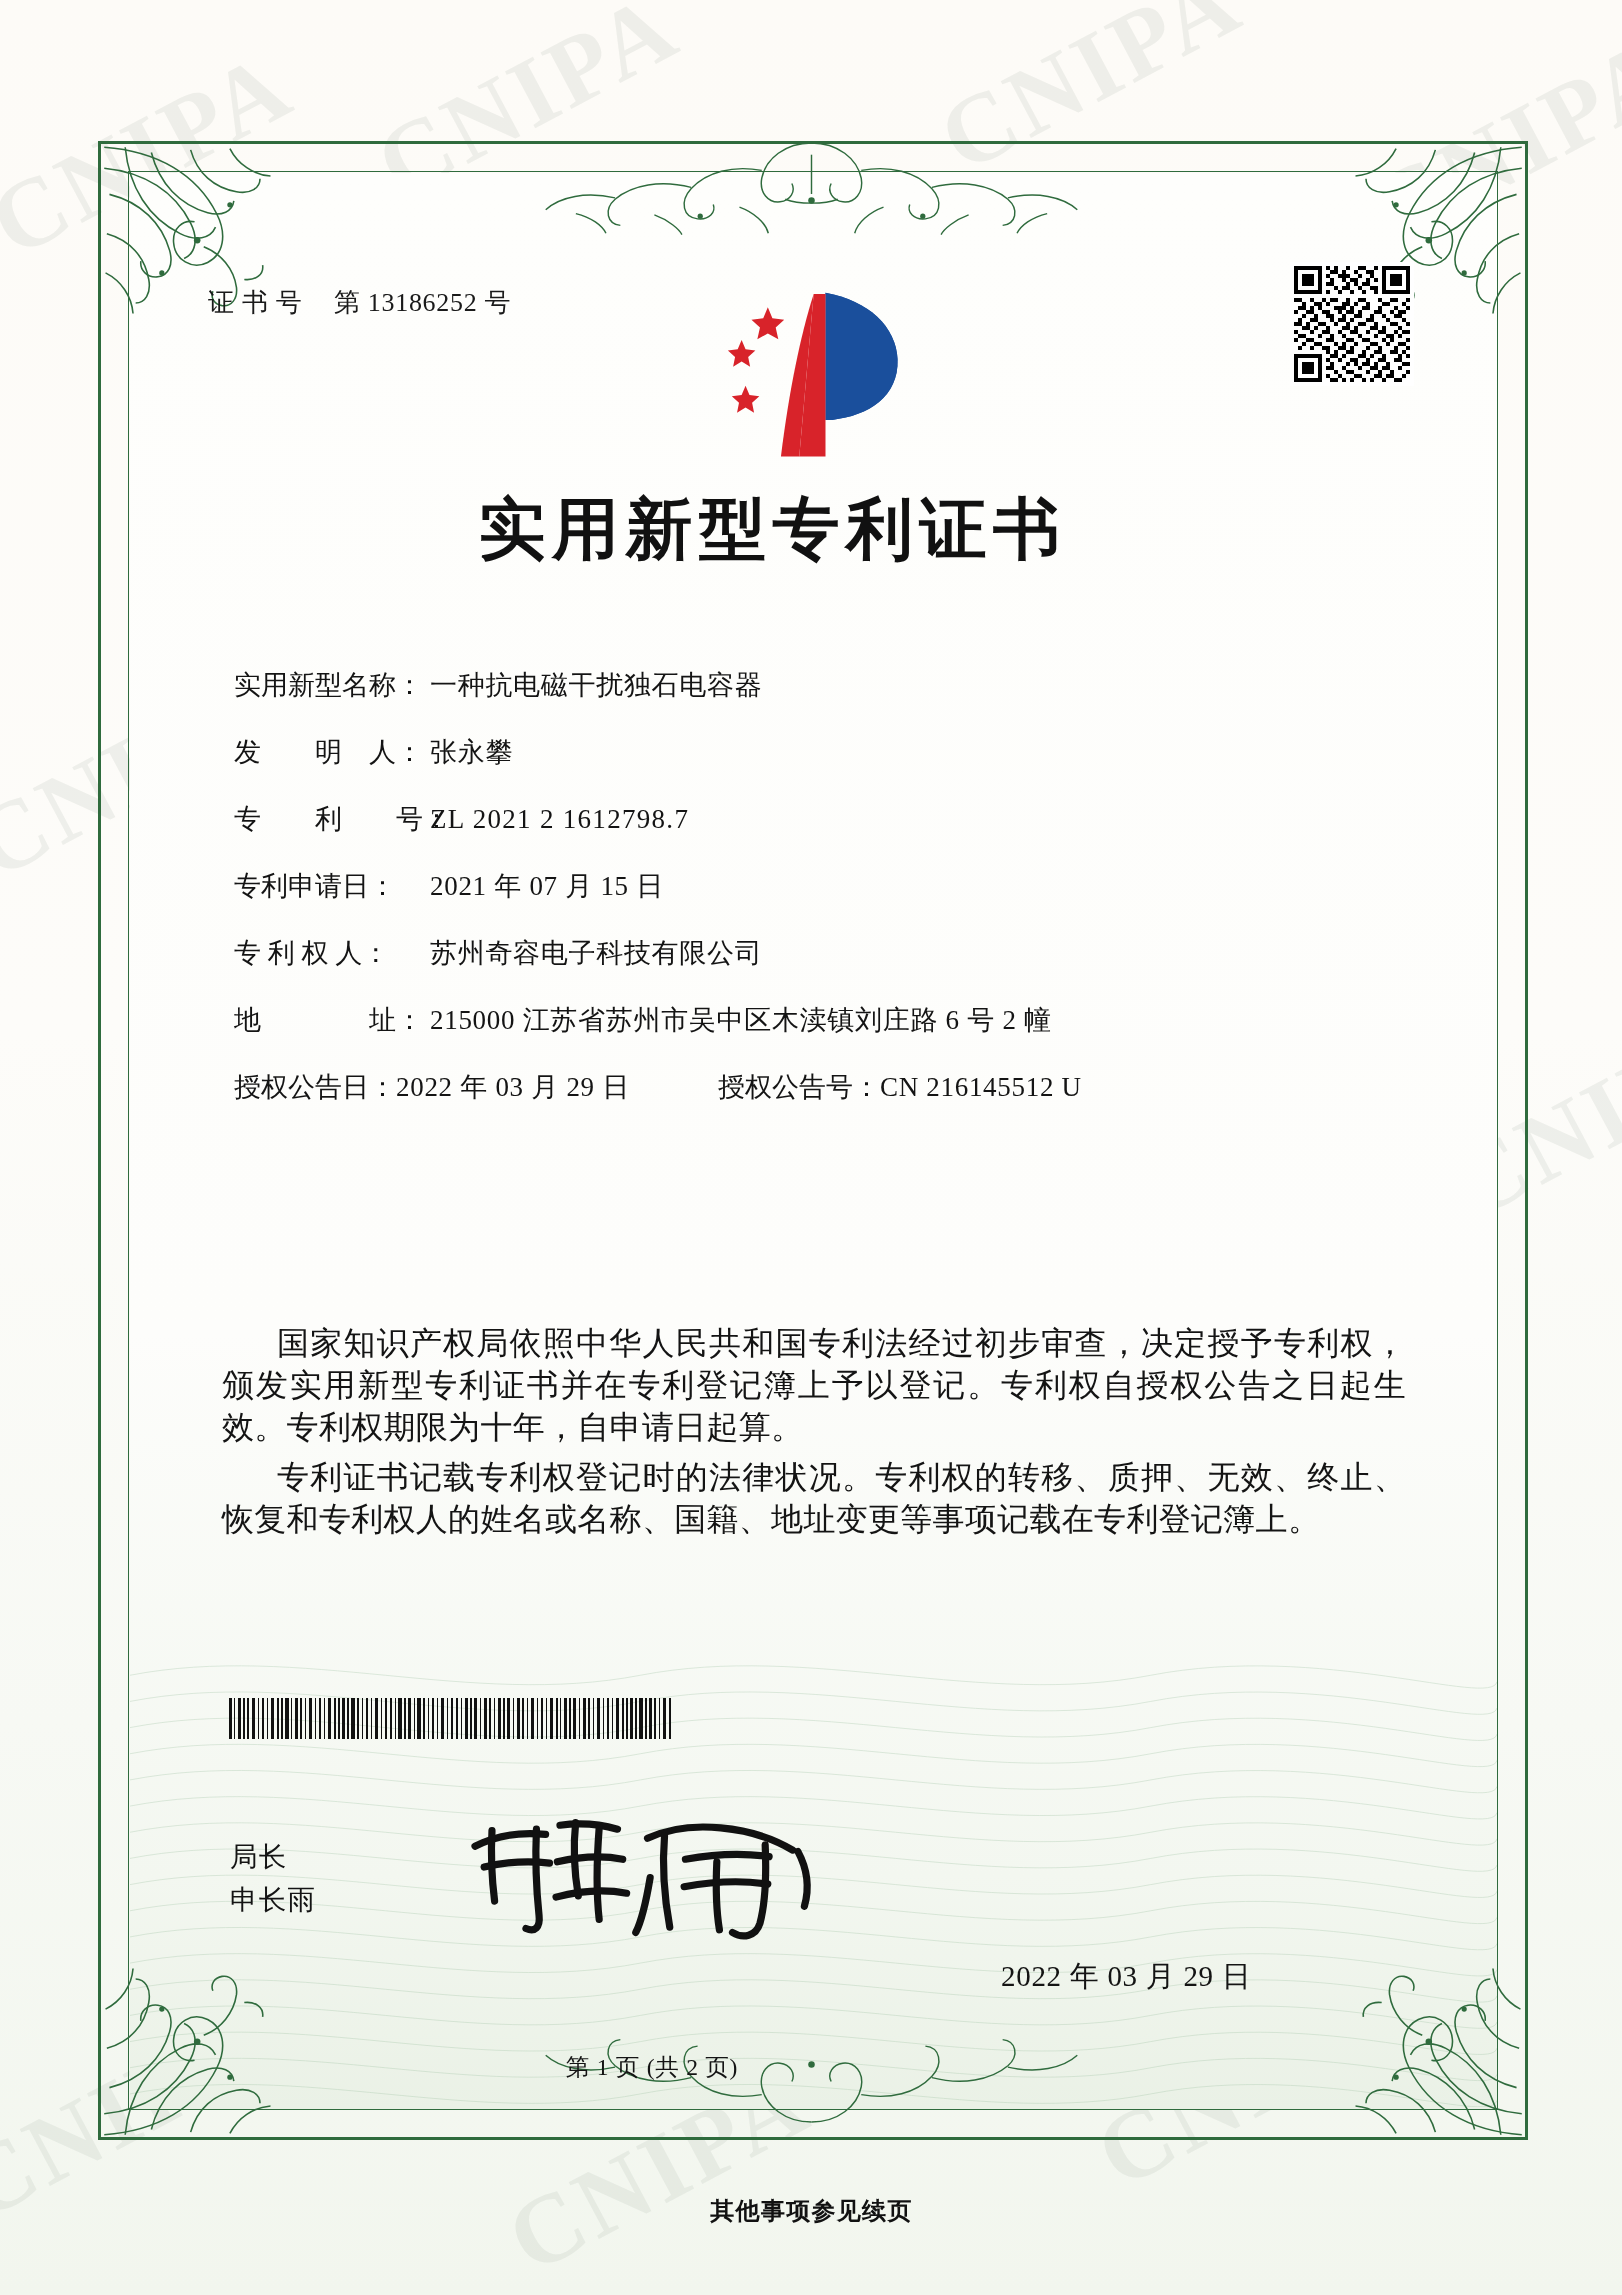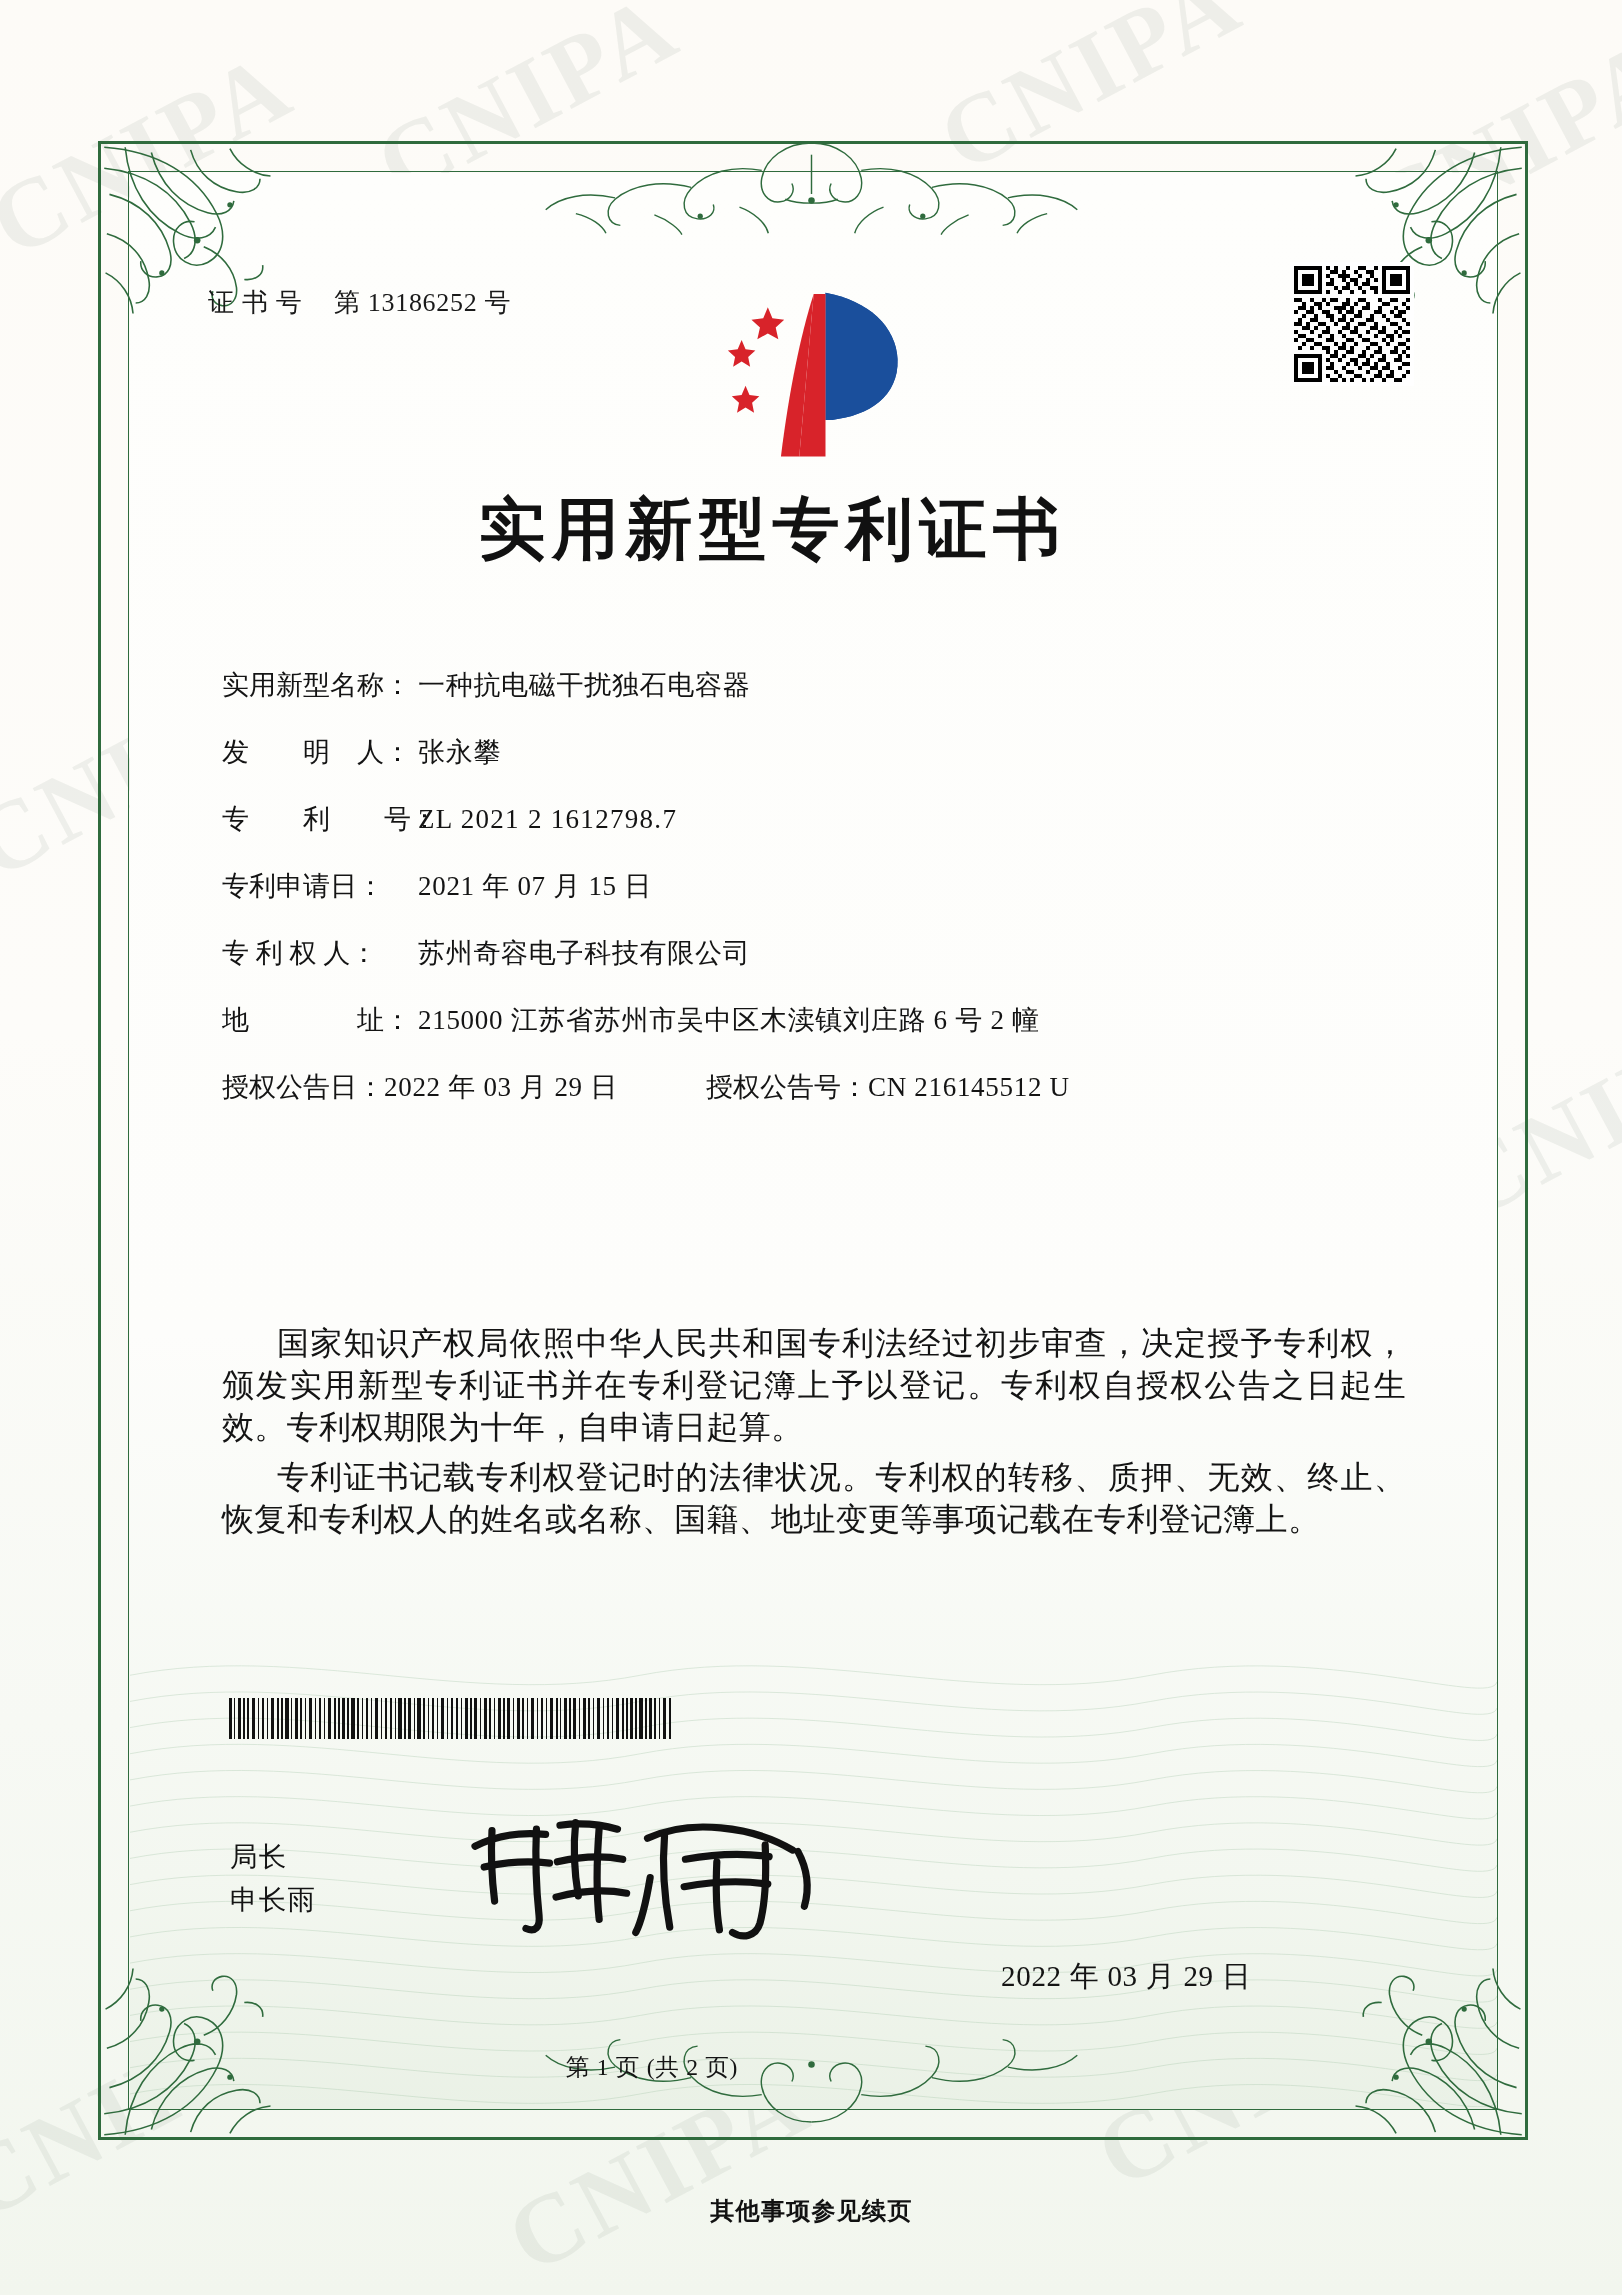--- a/index.html
+++ b/index.html
@@ -147,21 +147,21 @@
     text-align: center;
     font-size: 67px;
     font-weight: bold;
     letter-spacing: 6.5px;
     color: #111111;
     font-family: "Liberation Serif", serif;
   }
 
   .fields {
     position: absolute;
-    left: 222px;
+    left: 234px;
     top: 667px;
     width: 1204px;
   }
   .field-row {
     display: flex;
     align-items: baseline;
     margin-bottom: 31px;
     font-size: 27px;
     color: #141414;
     white-space: nowrap;

